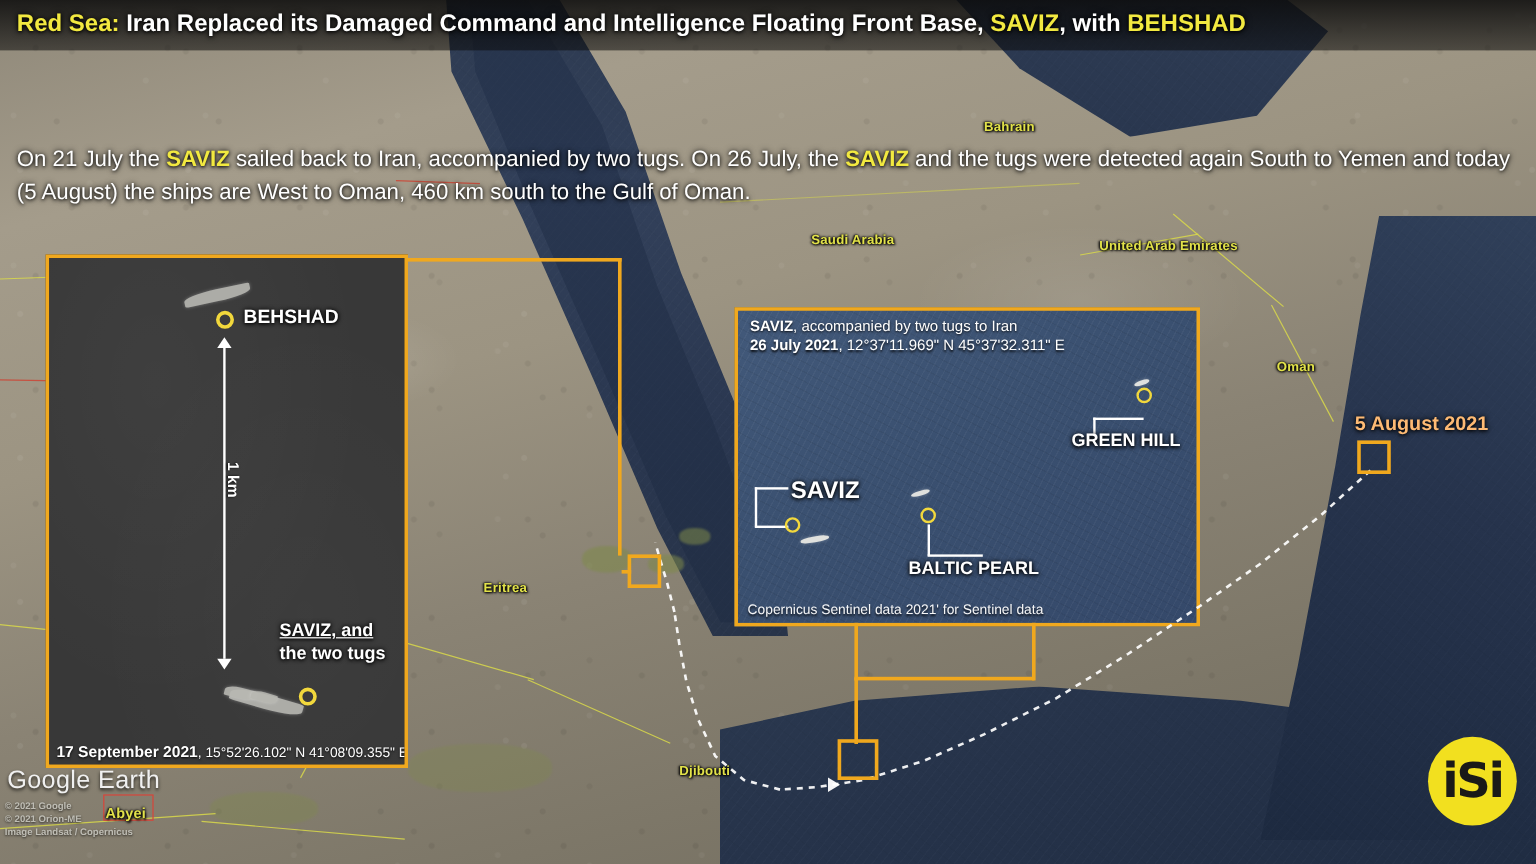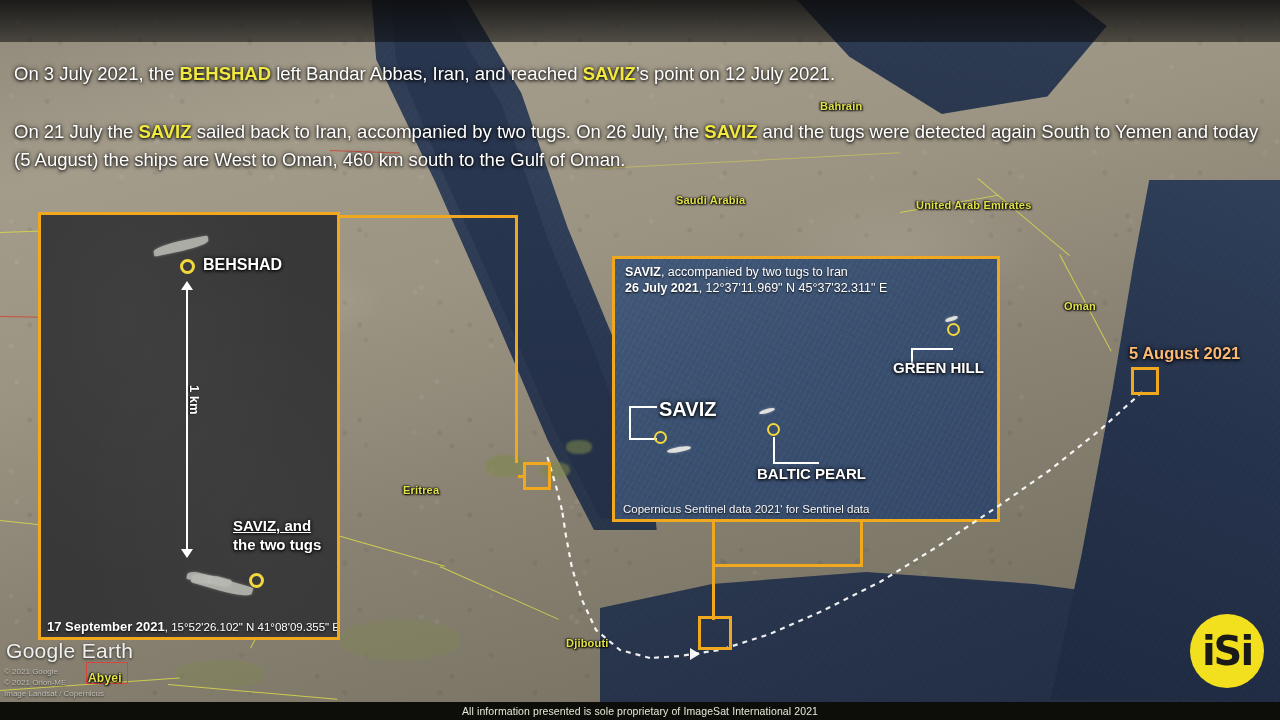--- a/index.html
+++ b/index.html
@@ -225,21 +225,21 @@
     position:absolute; left:6px; top:639px;
     color:#f0f0f0; font-size:21px; font-weight:400;
     letter-spacing:.3px;
     text-shadow:0 1px 3px rgba(0,0,0,.8);
     z-index:8;
   }
   .ge-attr {
     position:absolute; left:4px; top:666px;
     color:#cfcfc8; font-size:8px; line-height:11px;
     text-shadow:0 1px 2px rgba(0,0,0,.9);
-    z-index:8; opacity:.78;
+    z-index:8; opacity:.78;font-weight:bold;
   }
 
   
   .footer {
     position:absolute; left:0; bottom:0; width:1280px; height:18px;
     background:#0d0d0a;
     display:flex; align-items:center; justify-content:center;
     z-index:20;
   }
   .footer span {
@@ -391,37 +391,34 @@
     <div class="ring small" style="left:152px;top:164px;"></div>
     <div class="leader" style="left:158px;top:178px;width:2px;height:26px;"></div>
     <div class="leader" style="left:158px;top:203px;width:46px;height:2px;"></div>
     <div class="ship-label" style="left:142px;top:206px;font-size:15px;">BALTIC PEARL</div>
 
     <div class="inset-foot">Copernicus Sentinel data 2021' for Sentinel data</div>
   </div>
 
   <div class="header-scrim"></div>
 
-
-  <div class="para" id="para1">
-    <span>On 3 July 2021, the </span><span class="hl">BEHSHAD</span><span> left Bandar Abbas, Iran, and reached </span><span class="hl">SAVIZ</span><span>’s point on 12 July 2021.</span>
-  </div>
+  <div class="title">
+    <span class="hl">Red Sea:</span><span> Iran Replaced its Damaged Command and Intelligence Floating Front Base, </span><span class="hl">SAVIZ</span><span>, with </span><span class="hl">BEHSHAD</span>
+  </div>
+
 
   <div class="para" id="para2">
     <span>On 21 July the </span><span class="hl">SAVIZ</span><span> sailed back to Iran, accompanied by two tugs. On 26 July, the </span><span class="hl">SAVIZ</span><span> and the tugs were detected again South to Yemen and today (5 August) the ships are West to Oman, 460 km south to the Gulf of Oman.</span>
   </div>
 
   <div class="ge-logo">Google Earth</div>
   <div class="ge-attr">
     <div>© 2021 Google</div>
     <div>© 2021 Orion-ME</div>
     <div>Image Landsat / Copernicus</div>
   </div>
 
   <div class="isi">
     <span class="isi-text">iSi</span>
   </div>
 
-  <div class="footer">
-    <span>All information presented is sole proprietary of ImageSat International 2021</span>
-  </div>
 
 </div>
 
 </body></html>

